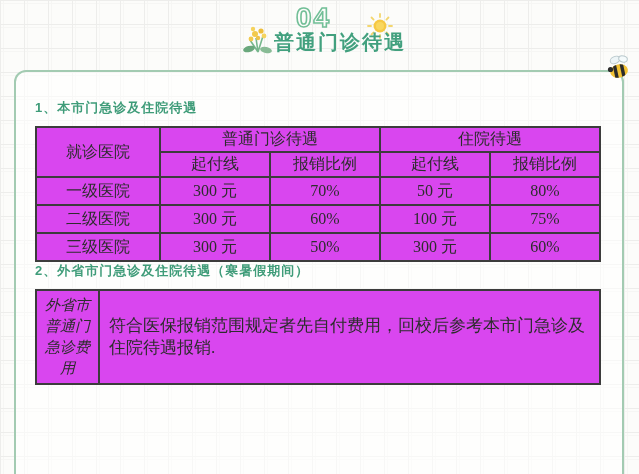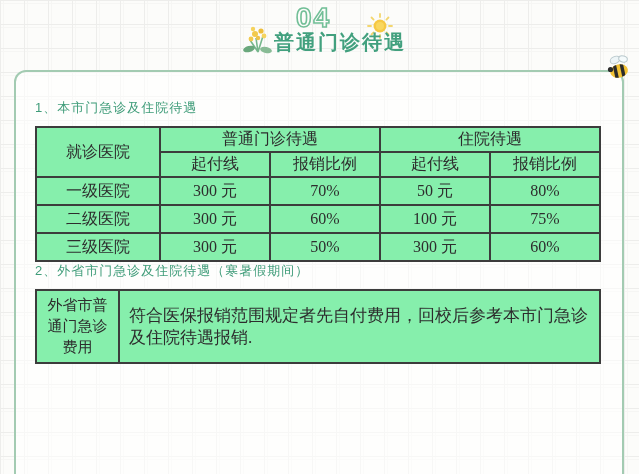--- a/index.html
+++ b/index.html
@@ -45,51 +45,51 @@
     border: 2px solid #a3cbb2;
     border-radius: 12px;
     background: rgba(255,255,255,0.55);
     padding: 27px 20px 20px 19px;
     z-index: 1;
   }
 
   .section-heading {
     color: #3f9c79;
     font-size: 13px;
-    font-weight: normal;
+    font-weight: bold;
     letter-spacing: 1px;
   }
   .section-heading.second { }
 
   
   table {
     border-collapse: collapse;
     width: 566px;
     margin-top: 9px;
     table-layout: fixed;
     font-family: "Liberation Serif", "DejaVu Serif", serif;
     color: #2d2d2d;
-    background: #86efac;
+    background: #d946ef;
   }
   th, td {
     border: 2px solid #3c3c3c;
     font-weight: normal;
     text-align: center;
     vertical-align: middle;
     font-size: 16px;
   }
   .t1 th { height: 25px; }
   .t1 td { height: 28px; }
   .t1 .col-hospital { width: 124px; }
   .t1 .col-op-ded   { width: 105px; }
   .t1 .col-op-ratio { width: 98px;  }
   .t1 .col-ip-ded   { width: 103px; }
   .t1 .col-ip-ratio { width: 136px; }
 
-  .t2 .col-label { width: 83px; }
+  .t2 .col-label { width: 63px; font-style: italic; }
   .t2 td.label-cell {
     font-size: 15px;
     line-height: 21px;
     padding: 4px 6px;
   }
   .t2 td.desc-cell {
     text-align: left;
     font-size: 17px;
     line-height: 22px;
     padding: 5px 8px 5px 9px;

